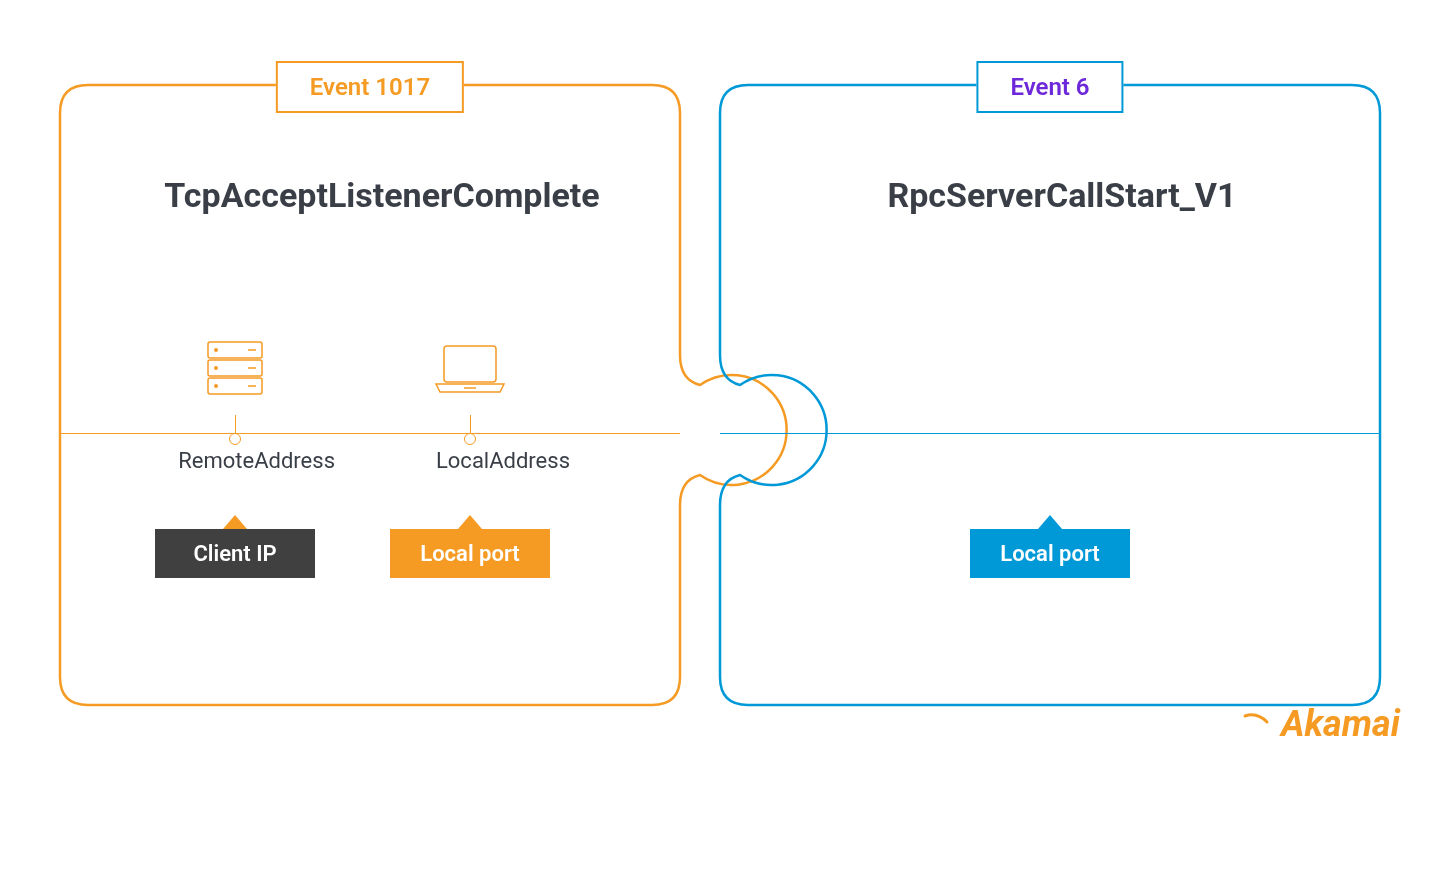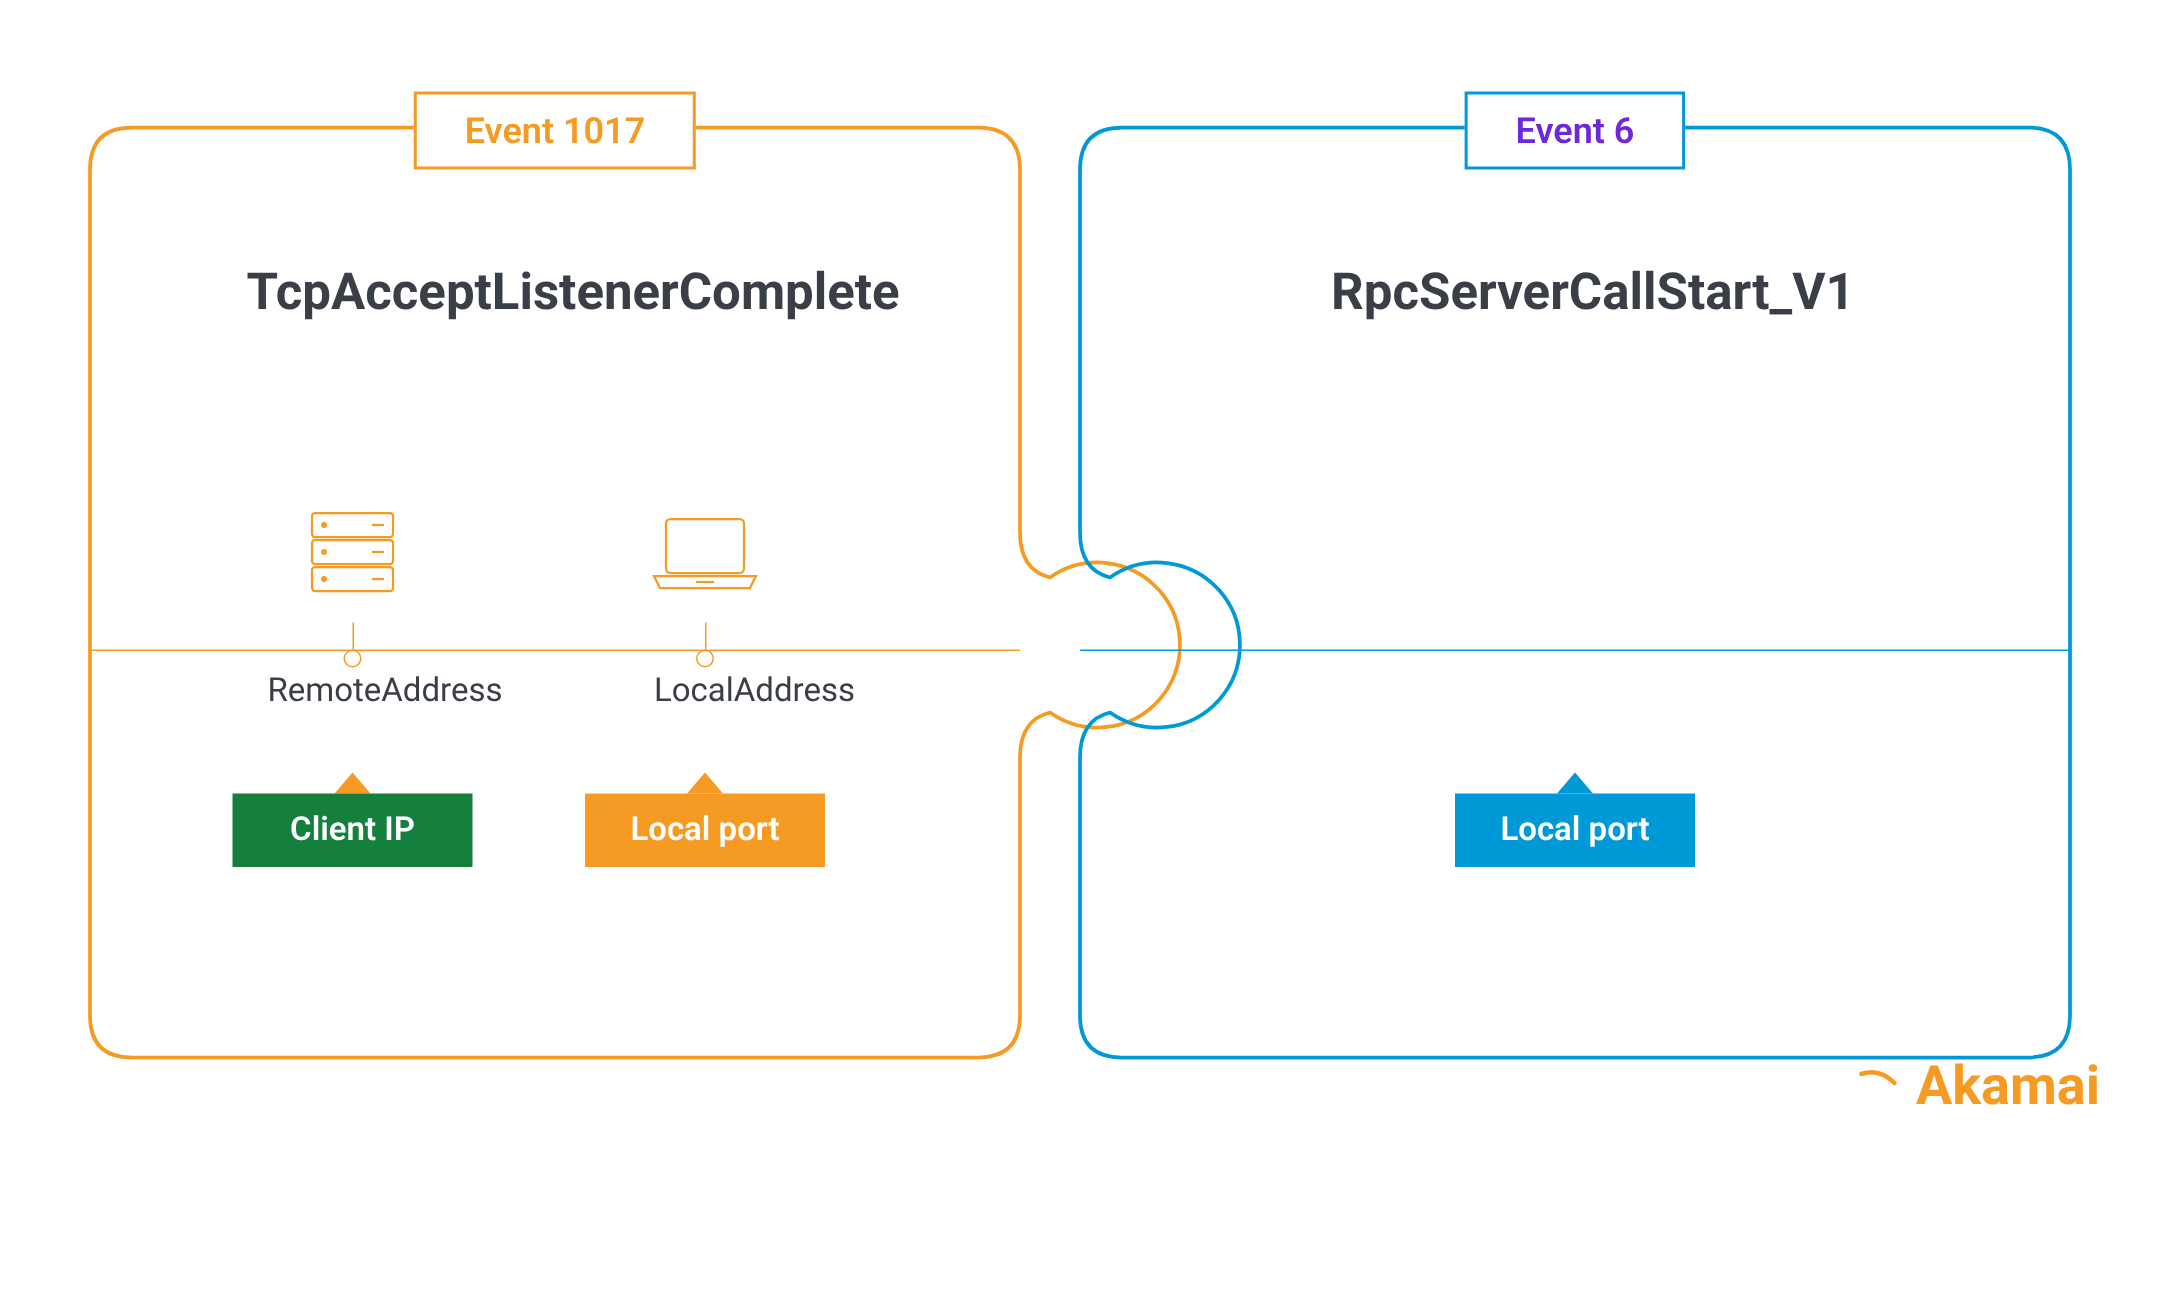--- a/index.html
+++ b/index.html
@@ -116,20 +116,21 @@
     position: absolute;
     right: 40px;
     bottom: 30px;
     display: flex;
     align-items: center;
     gap: 6px;
   }
   .logo-text {
     font-size: 36px;
     font-weight: 700;
+    font-style: italic;
   }
   svg { overflow: visible; }
 </style>
 </head>
 <body>
 
 <div class="canvas">
 
   <svg width="1440" height="870" style="position:absolute;top:0;left:0;">
 
@@ -199,21 +200,21 @@
       </div>
       <div style="position:relative;top:33px;">
         <div class="vstem" style="border-color:#f59b24;"></div>
         <div class="connector-dot" style="border-color:#f59b24;top:0px;"></div>
       </div>
       <div class="node-label">LocalAddress</div>
     </div>
 
     <div class="callout" style="left:95px;">
       <div class="callout-arrow" style="border-bottom-color:#f59b24;"></div>
-      <div class="callout-box" style="background:#15803d;">Client IP</div>
+      <div class="callout-box" style="background:#404040;">Client IP</div>
     </div>
     <div class="callout" style="left:330px;">
       <div class="callout-arrow" style="border-bottom-color:#f59b24;"></div>
       <div class="callout-box" style="background:#f59b24;">Local port</div>
     </div>
   </div>
 
   <div class="piece piece-right" style="background:transparent;">
     <div class="event-label" style="border-color:#0099d8;color:#6d28d9;">Event 6</div>
     <div class="title">RpcServerCallStart_V1</div>

